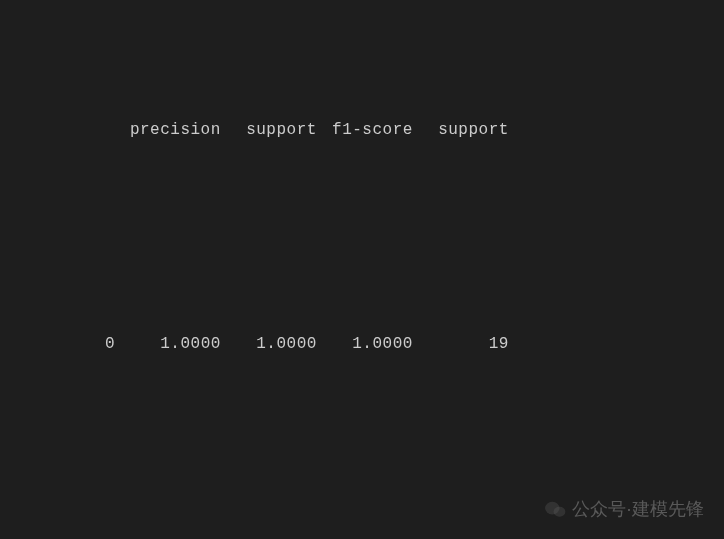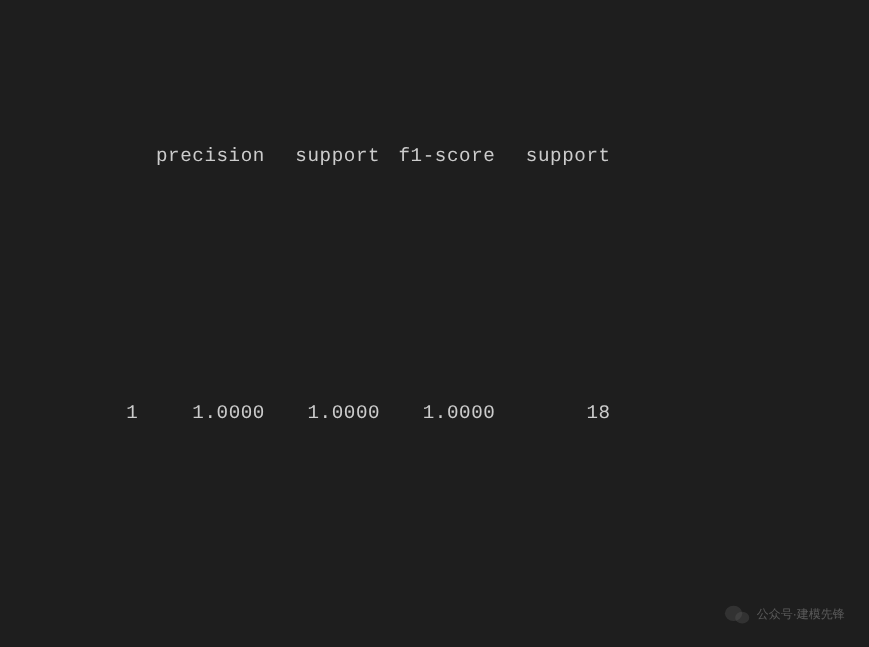--- a/index.html
+++ b/index.html
@@ -37,39 +37,39 @@
     .col-f1 { width: 10ch; }
     .col-support { width: 10ch; }
     .spacer {
       height: 1.75em;
     }
     .watermark {
       position: absolute;
       right: 20px;
       bottom: 18px;
       font-family: sans-serif;
-      font-size: 10px;
+      font-size: 18px;
       color: rgba(200,200,200,0.35);
       display: flex;
       align-items: center;
       gap: 6px;
     }
     .watermark .wx-icon {
       width: 22px;
       height: 18px;
       opacity: 0.35;
     }
   </style>
 </head>
 <body>
 
 <div class="report">
   <span class="row"><span class="col-label"></span><span class="col-precision">precision</span><span class="col-recall">support</span><span class="col-f1">f1-score</span><span class="col-support">support</span></span>
   <div class="spacer"></div>
-  <span class="row"><span class="col-label">1</span><span class="col-precision">1.0000</span><span class="col-recall">1.0000</span><span class="col-f1">1.0000</span><span class="col-support">18</span></span>
+  <span class="row"><span class="col-label">0</span><span class="col-precision">1.0000</span><span class="col-recall">1.0000</span><span class="col-f1">1.0000</span><span class="col-support">19</span></span>
   
   
   
   
   
   
   
   
   
   

